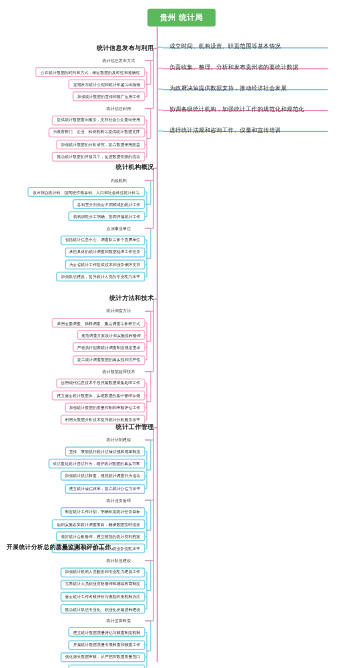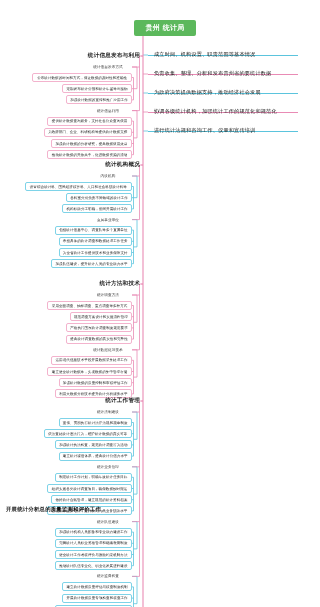--- a/index.html
+++ b/index.html
@@ -3,21 +3,21 @@
 <meta charset="utf-8">
 <style>
   html,body{margin:0;padding:0;}
   body{
     width:300px;height:607px;
     background:#ffffff;
     font-family:"DejaVu Sans","Liberation Sans",sans-serif;
     overflow:hidden;
     position:relative;
   }
-  #canvas{position:absolute;left:0;top:16px;width:300px;height:505px;text-decoration:underline;}
+  #canvas{position:absolute;left:0;top:4px;width:300px;height:505px;text-decoration:underline;}
 
   
   .root-node{
     position:absolute;
     left:134px;top:4px;
     width:62px;height:16px;
     background:#5cb85c;
     border-radius:2px;
     display:flex;align-items:center;justify-content:center;
     color:#ffffff;

